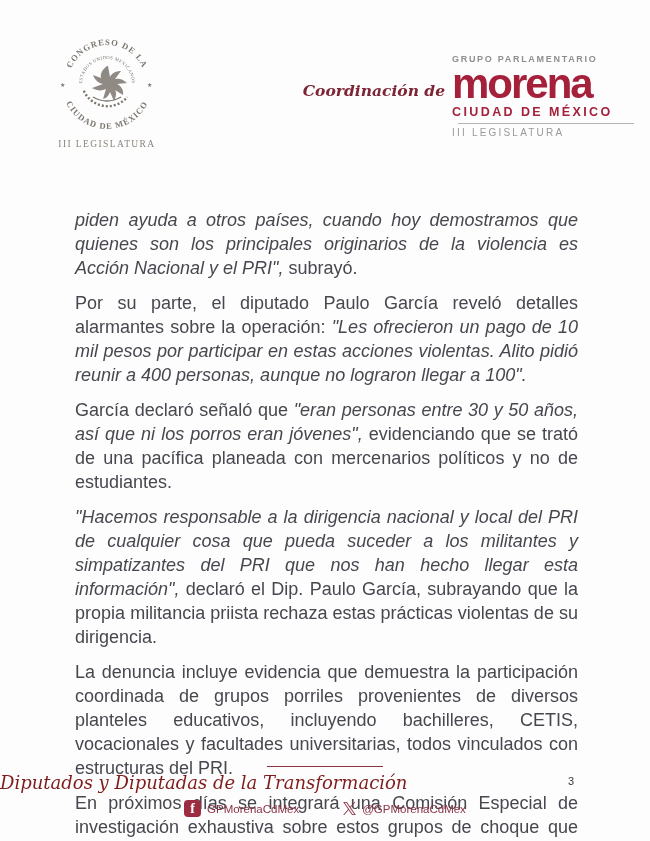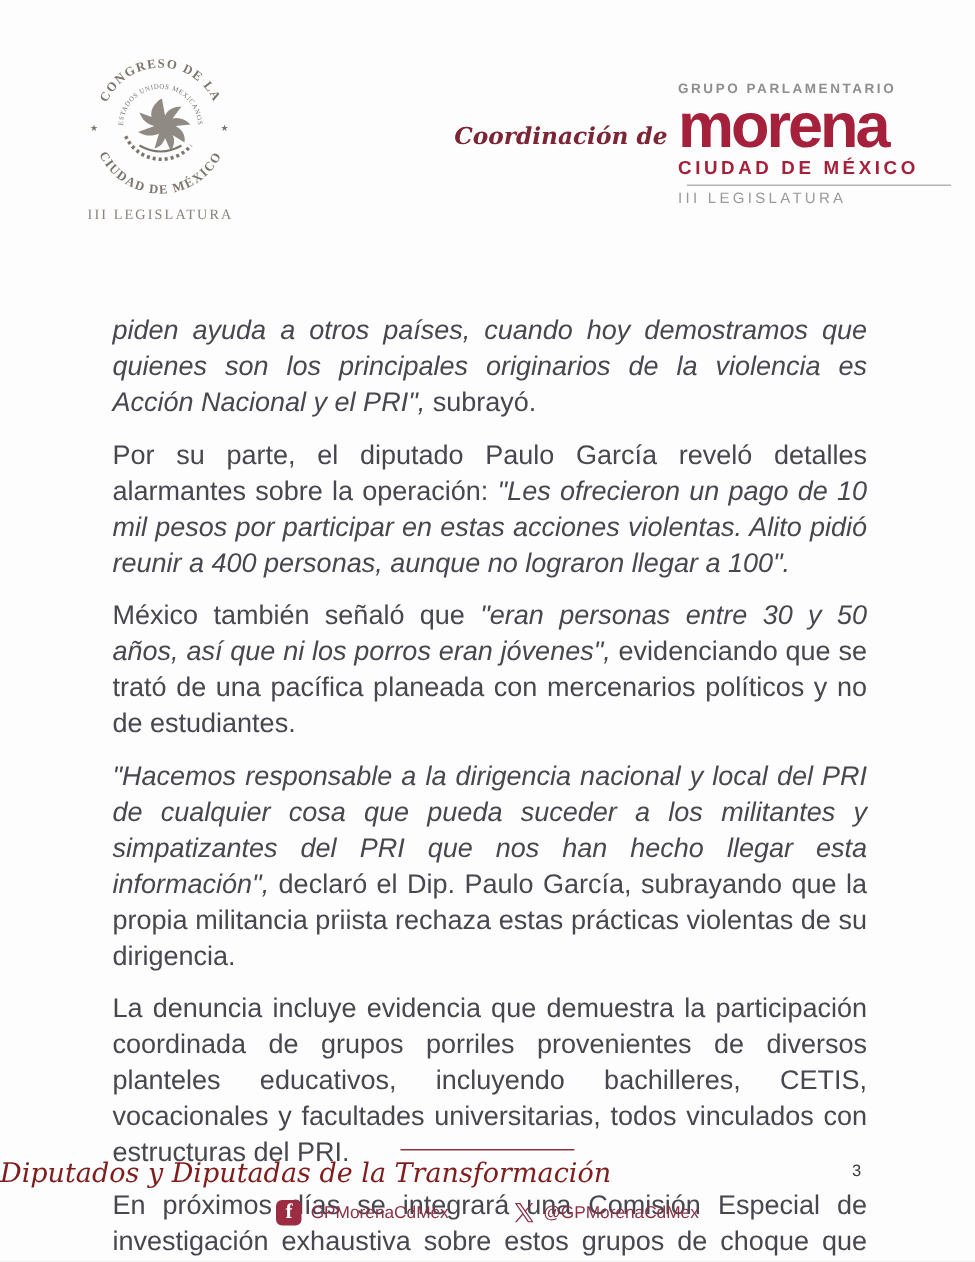--- a/index.html
+++ b/index.html
@@ -104,21 +104,21 @@
     <div class="morena-top">GRUPO PARLAMENTARIO</div>
     <div class="morena-brand">morena</div>
     <div class="morena-city">CIUDAD DE MÉXICO</div>
     <div class="morena-rule"></div>
     <div class="morena-leg">III LEGISLATURA</div>
   </div>
 
   <div class="body-text">
       <p class="para"><span class="seg-italic">piden ayuda a otros países, cuando hoy demostramos que quienes son los principales originarios de la violencia es Acción Nacional y el PRI", </span><span class="seg-regular">subrayó.</span></p>
       <p class="para"><span class="seg-regular">Por su parte, el diputado Paulo García reveló detalles alarmantes sobre la operación: </span><span class="seg-italic">"Les ofrecieron un pago de 10 mil pesos por participar en estas acciones violentas. Alito pidió reunir a 400 personas, aunque no lograron llegar a 100".</span></p>
-      <p class="para"><span class="seg-regular">México también señaló que </span><span class="seg-italic">"eran personas entre 30 y 50 años, así que ni los porros eran jóvenes",</span><span class="seg-regular"> evidenciando que se trató de una pacífica planeada con mercenarios políticos y no de estudiantes.</span></p>
+      <p class="para"><span class="seg-regular">García declaró señaló que </span><span class="seg-italic">"eran personas entre 30 y 50 años, así que ni los porros eran jóvenes",</span><span class="seg-regular"> evidenciando que se trató de una pacífica planeada con mercenarios políticos y no de estudiantes.</span></p>
       <p class="para"><span class="seg-italic">"Hacemos responsable a la dirigencia nacional y local del PRI de cualquier cosa que pueda suceder a los militantes y simpatizantes del PRI que nos han hecho llegar esta información",</span><span class="seg-regular"> declaró el Dip. Paulo García, subrayando que la propia militancia priista rechaza estas prácticas violentas de su dirigencia.</span></p>
       <p class="para"><span class="seg-regular">La denuncia incluye evidencia que demuestra la participación coordinada de grupos porriles provenientes de diversos planteles educativos, incluyendo bachilleres, CETIS, vocacionales y facultades universitarias, todos vinculados con estructuras del PRI.</span></p>
       <p class="para"><span class="seg-regular">En próximos días se integrará una Comisión Especial de investigación exhaustiva sobre estos grupos de choque que atentan contra el derecho constitucional a la manifestación pacífica y ponen en riesgo la integridad de la ciudadanía. Morena refrenda su compromiso con la paz, la seguridad y el respeto a las libertades democráticas en la Ciudad de México.</span><span class="seg-bold">--ooOoo--</span></p>
     </div>
 
   <div class="footer-rule"></div>
   <div class="footer-tagline">Diputados y Diputadas de la Transformación</div>
   <div class="page-number">3</div>
 
   <div class="social-row">

